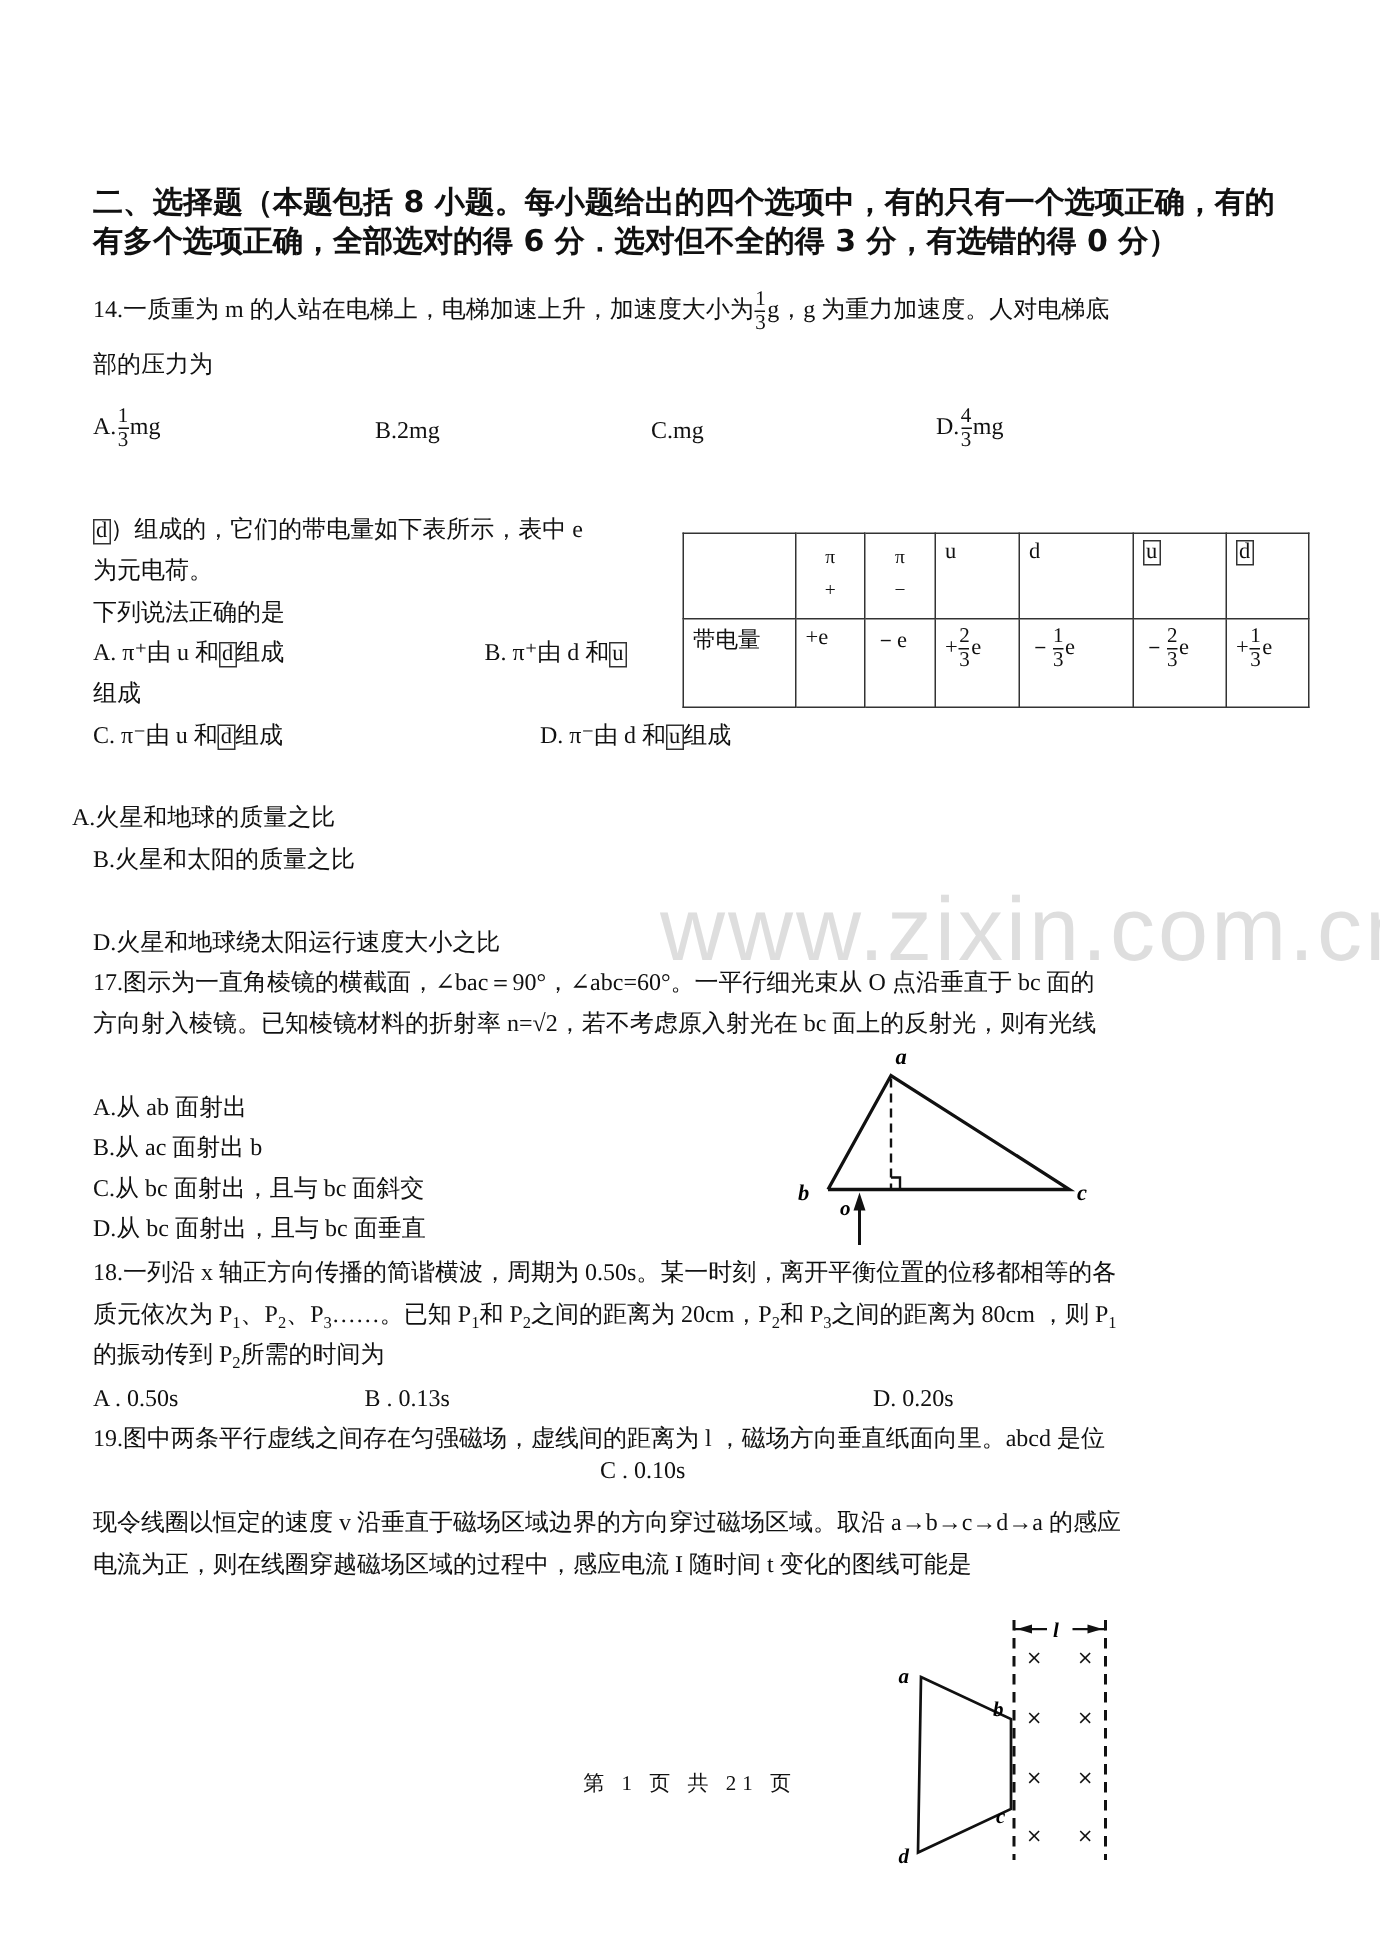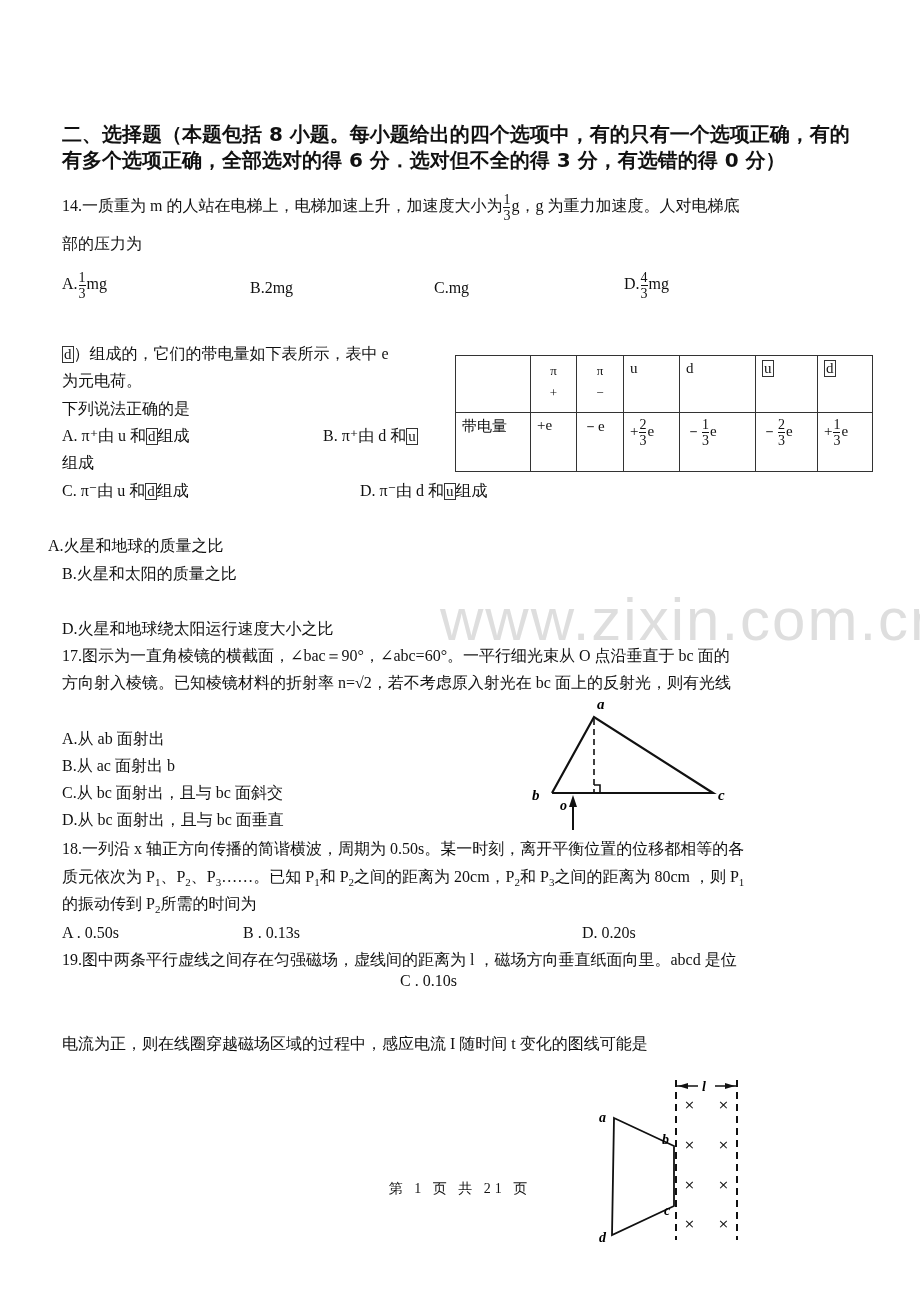--- a/index.html
+++ b/index.html
@@ -125,20 +125,21 @@
   </div>
   <div class="abs line" style="left:62px;top:893px;">
     <span>的振动传到 P</span><sub>2</sub><span>所需的时间为</span>
   </div>
   <div class="abs line" style="left:62px;top:922px;">A . 0.50s</div>
   <div class="abs line" style="left:243px;top:922px;">B . 0.13s</div>
   <div class="abs line" style="left:400px;top:922px;margin-top:48px;">C . 0.10s</div>
   <div class="abs line" style="left:582px;top:922px;">D. 0.20s</div>
 
   <div class="abs line" style="left:62px;top:949px;">19.图中两条平行虚线之间存在匀强磁场，虚线间的距离为 l ，磁场方向垂直纸面向里。abcd 是位</div>
+  <div class="abs line" style="left:62px;top:1005px;">现令线圈以恒定的速度 v 沿垂直于磁场区域边界的方向穿过磁场区域。取沿 a→b→c→d→a 的感应</div>
   <div class="abs line" style="left:62px;top:1033px;">电流为正，则在线圈穿越磁场区域的过程中，感应电流 I 随时间 t 变化的图线可能是</div>
 
   <svg class="abs" style="left:590px;top:1070px;" width="160" height="180">
     <line x1="86" y1="10" x2="86" y2="170" stroke="#111" stroke-width="2" stroke-dasharray="7,5"></line>
     <line x1="147" y1="10" x2="147" y2="170" stroke="#111" stroke-width="2" stroke-dasharray="7,5"></line>
     <line x1="86" y1="16" x2="108" y2="16" stroke="#111" stroke-width="1.5"></line>
     <polygon points="88,16 98,13 98,19" fill="#111"></polygon>
     <line x1="125" y1="16" x2="147" y2="16" stroke="#111" stroke-width="1.5"></line>
     <polygon points="145,16 135,13 135,19" fill="#111"></polygon>
     <text x="112" y="21" font-size="14" font-style="italic" font-weight="bold" font-family="Liberation Serif, serif">l</text>

